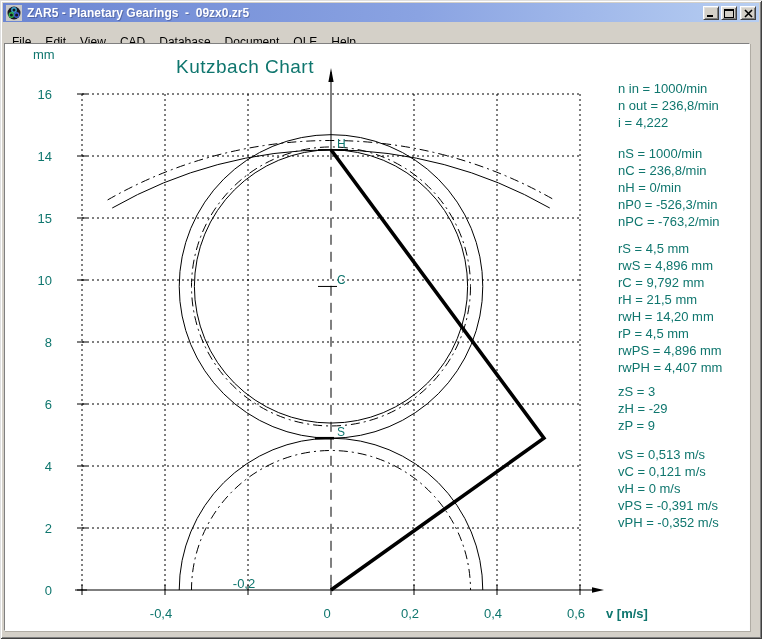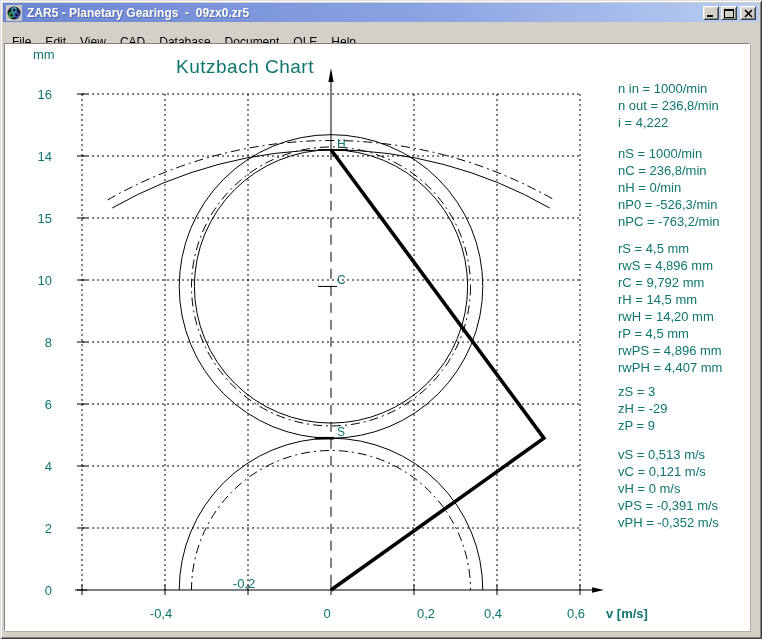--- a/index.html
+++ b/index.html
@@ -147,32 +147,32 @@
       <line x1="315" y1="438.224" x2="334" y2="438.224" stroke="#000" stroke-width="2.6"></line>
     </svg>
 
   <div id="labels">
     <div class="lbl" style="left:33px;top:47px;">mm</div>
     <div class="lbl chart-title" style="left:165px;top:56px;width:160px;text-align:center;">Kutzbach Chart</div>
     <div class="lbl" style="left:606px;top:606px;font-weight:bold;">v [m/s]</div>
     <div id="panel">
         <div class="panel-group" style="top: 80px;"><div>n in = 1000/min</div><div>n out = 236,8/min</div><div>i = 4,222</div></div>
         <div class="panel-group" style="top: 145px;"><div>nS = 1000/min</div><div>nC = 236,8/min</div><div>nH = 0/min</div><div>nP0 = -526,3/min</div><div>nPC = -763,2/min</div></div>
-        <div class="panel-group" style="top: 240px;"><div>rS = 4,5 mm</div><div>rwS = 4,896 mm</div><div>rC = 9,792 mm</div><div>rH = 14,5 mm</div><div>rwH = 14,20 mm</div><div>rP = 4,5 mm</div><div>rwPS = 4,896 mm</div><div>rwPH = 4,407 mm</div></div>
+        <div class="panel-group" style="top: 240px;"><div>rS = 4,5 mm</div><div>rwS = 4,896 mm</div><div>rC = 9,792 mm</div><div>rH = 21,5 mm</div><div>rwH = 14,20 mm</div><div>rP = 4,5 mm</div><div>rwPS = 4,896 mm</div><div>rwPH = 4,407 mm</div></div>
         <div class="panel-group" style="top: 383px;"><div>zS = 3</div><div>zH = -29</div><div>zP = 9</div></div>
         <div class="panel-group" style="top: 446px;"><div>vS = 0,513 m/s</div><div>vC = 0,121 m/s</div><div>vH = 0 m/s</div><div>vPS = -0,391 m/s</div><div>vPH = -0,352 m/s</div></div>
       </div>
   <div class="pt-lbl" style="left: 337px; top: 136.8px;">H</div>
       <div class="pt-lbl" style="left: 337px; top: 273.448px;">C</div>
       <div class="pt-lbl" style="left: 337px; top: 425.224px;">S</div>
       <div class="lbl" style="left: 53px; top: 606px; width: 50px; text-align: left; margin-top: 44px;">-0,6</div>
       <div class="lbl" style="left: 136px; top: 606px; width: 50px; text-align: center;">-0,4</div>
       <div class="lbl" style="left: 219px; top: 576px; width: 50px; text-align: center;">-0,2</div>
       <div class="lbl" style="left: 302px; top: 606px; width: 50px; text-align: center;">0</div>
-      <div class="lbl" style="left: 385px; top: 606px; width: 50px; text-align: right;">0,2</div>
+      <div class="lbl" style="left: 385px; top: 606px; width: 50px; text-align: center;">0,2</div>
       <div class="lbl" style="left: 468px; top: 606px; width: 50px; text-align: center;">0,4</div>
       <div class="lbl" style="left: 551px; top: 606px; width: 50px; text-align: center;">0,6</div>
       <div class="lbl" style="left: 20px; top: 583px; width: 32px; text-align: right;">0</div>
       <div class="lbl" style="left: 20px; top: 521px; width: 32px; text-align: right;">2</div>
       <div class="lbl" style="left: 20px; top: 459px; width: 32px; text-align: right;">4</div>
       <div class="lbl" style="left: 20px; top: 397px; width: 32px; text-align: right;">6</div>
       <div class="lbl" style="left: 20px; top: 335px; width: 32px; text-align: right;">8</div>
       <div class="lbl" style="left: 20px; top: 273px; width: 32px; text-align: right;">10</div>
       <div class="lbl" style="left: 20px; top: 211px; width: 32px; text-align: right;">15</div>
       <div class="lbl" style="left: 20px; top: 149px; width: 32px; text-align: right;">14</div>

